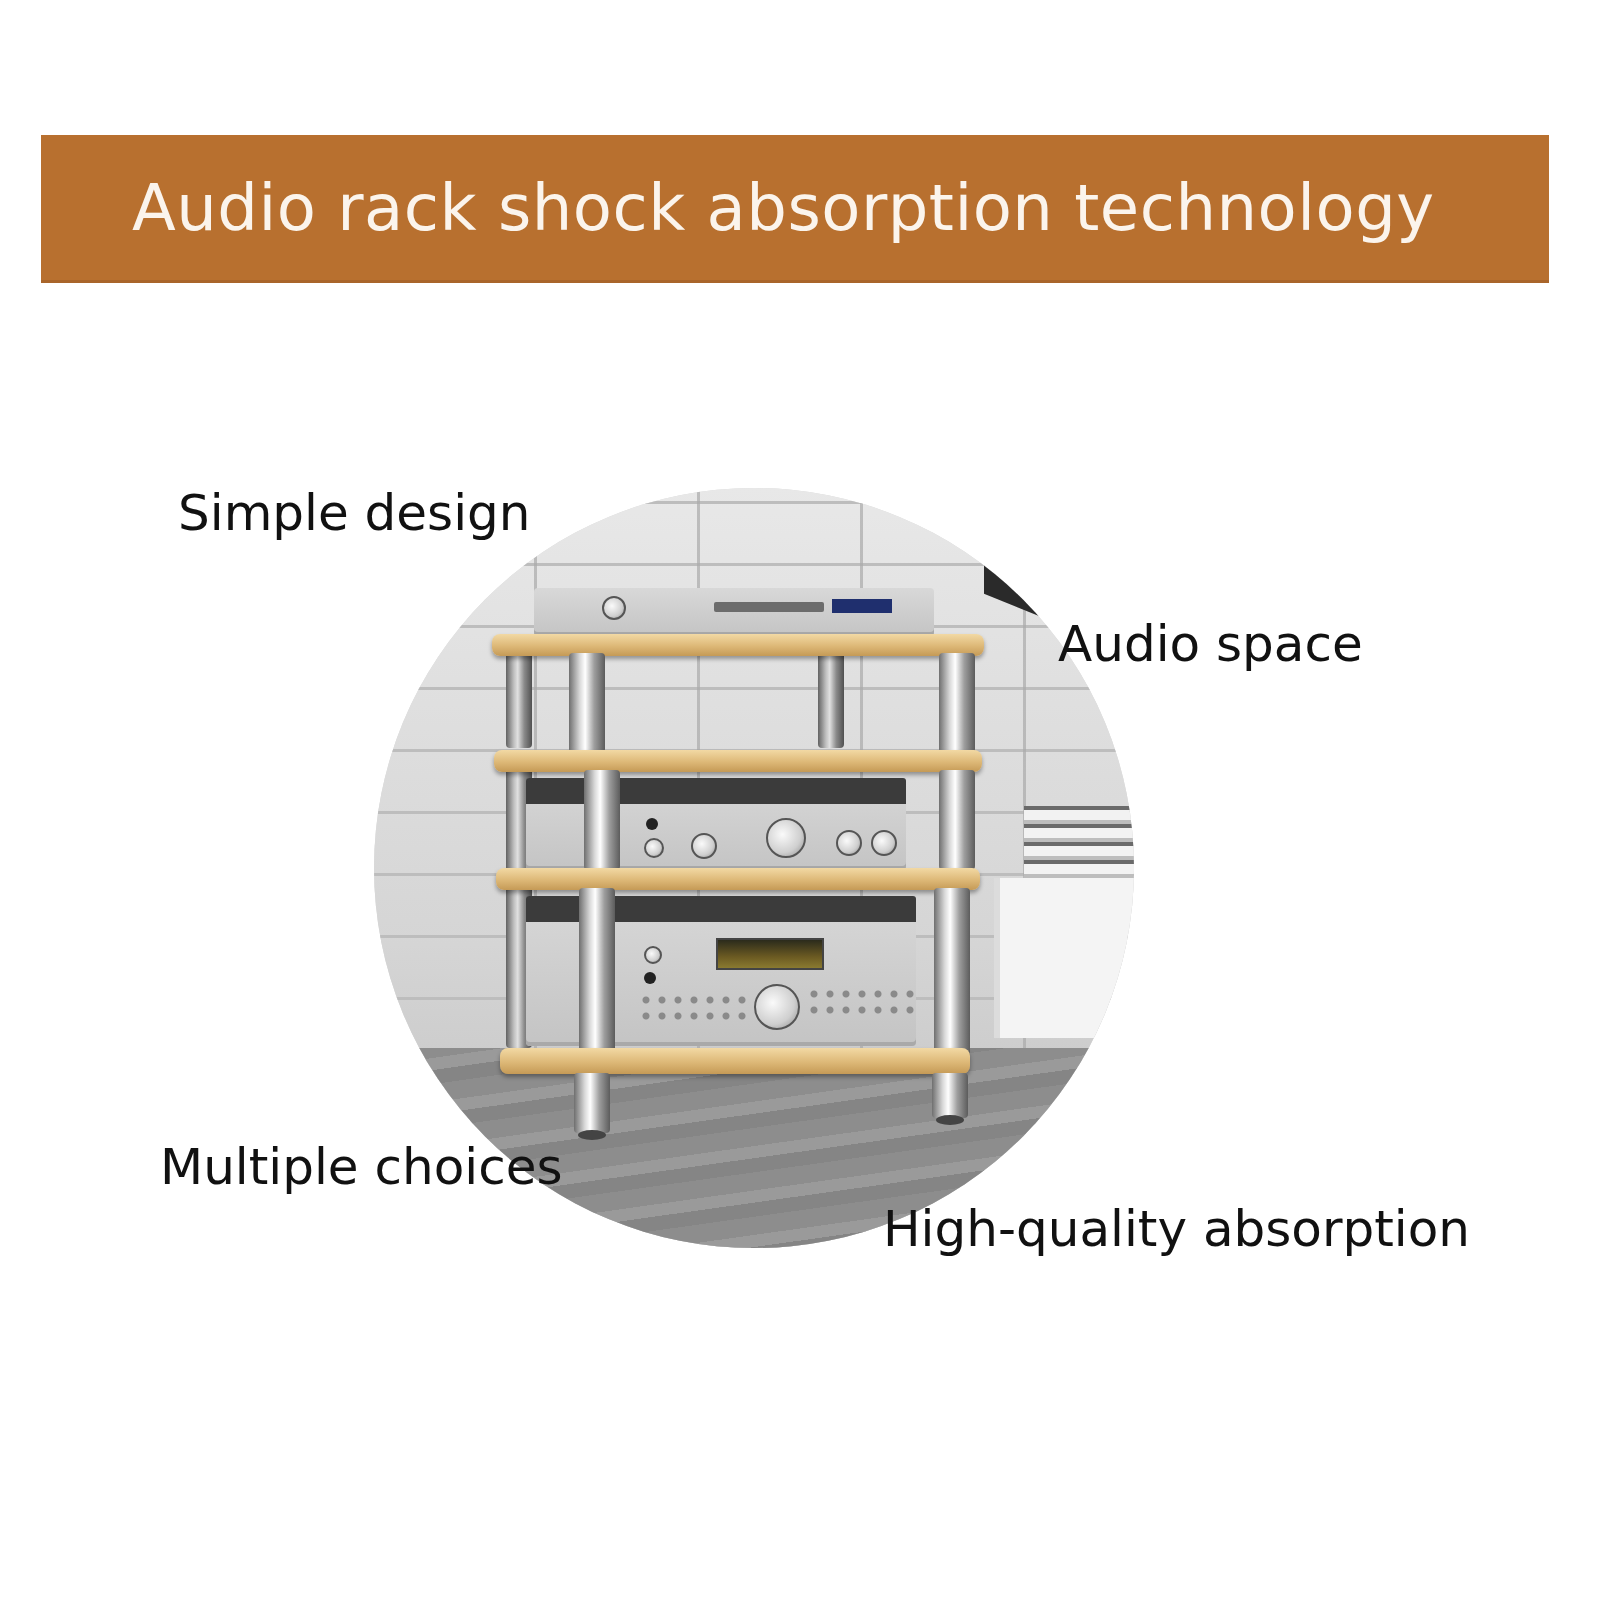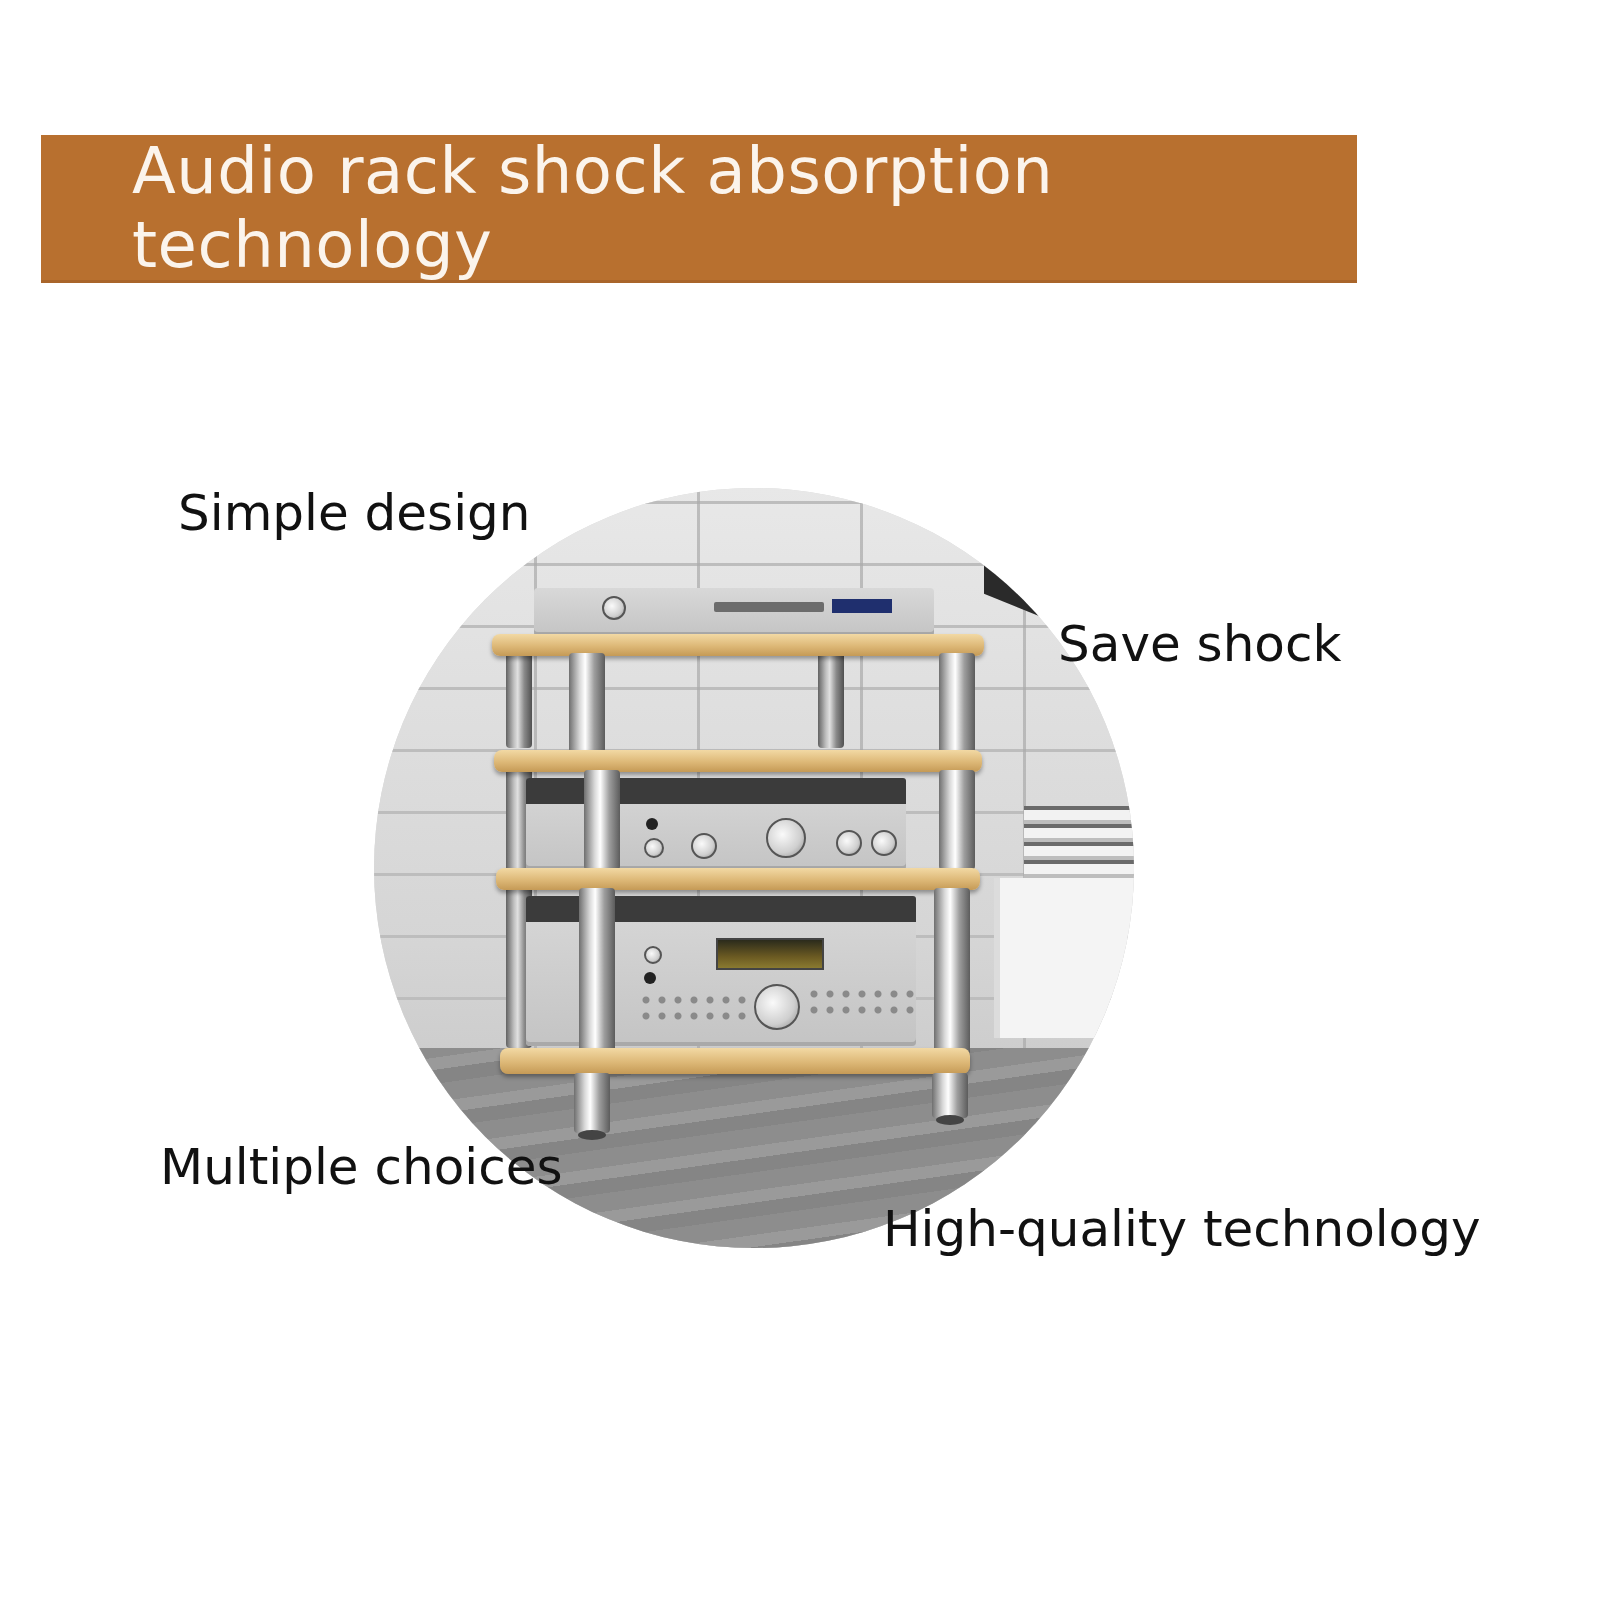--- a/index.html
+++ b/index.html
@@ -1,21 +1,21 @@
 <!DOCTYPE html>
 <html><head>
   <meta charset="utf-8">
   <style>
     html, body { margin: 0; padding: 0; }
     body {
       width: 1601px; height: 1601px; background: #ffffff; position: relative; overflow: hidden;
       font-family: "DejaVu Sans", "Liberation Sans", sans-serif;
     }
     .banner {
-      position: absolute; left: 41px; top: 135px; width: 1316px; height: 145px;
+      position: absolute; left: 41px; top: 135px; width: 1508px; height: 145px;
       background: #b8702f; border-bottom: 3px solid #a9652a;
       display: flex; align-items: center;
     }
     .banner-title {
       margin-left: 91px; color: #fbf4ec; font-size: 64px; font-weight: 400; letter-spacing: 0.5px;
       font-family: "DejaVu Sans", sans-serif;
     }
     .feature-label {
       position: absolute; color: #111; font-size: 50px; font-weight: 400; white-space: nowrap;
       font-family: "DejaVu Sans", sans-serif; z-index: 5;
@@ -77,23 +77,23 @@
     .dots { position: absolute; background-image: radial-gradient(circle, #8a8a8a 3px, transparent 4px); background-size: 16px 16px; }
   </style>
 </head>
 <body>
 
 <div class="banner">
   <span class="banner-title">Audio rack shock absorption technology</span>
 </div>
 
 <div class="feature-label lbl-simple">Simple design</div>
-<div class="feature-label lbl-save">Save shock</div>
+<div class="feature-label lbl-save">Audio space</div>
 <div class="feature-label lbl-multiple">Multiple choices</div>
-<div class="feature-label lbl-quality">High-quality technology</div>
+<div class="feature-label lbl-quality">High-quality absorption</div>
 
 <div class="photo">
   <div class="wall"></div>
   <div class="wall-tv"></div>
   <div class="floor"></div>
   <div class="side-table"></div>
   <div class="books"></div>
 
   <div class="post back" style="left:132px;top:160px;height:100px;"></div>
   <div class="post back" style="left:444px;top:160px;height:100px;"></div>

